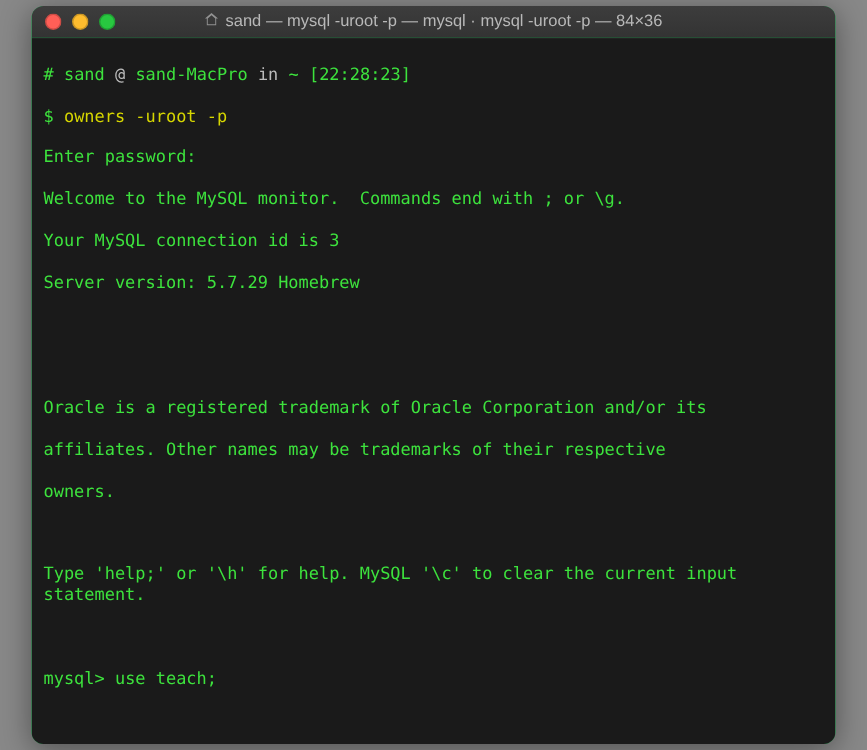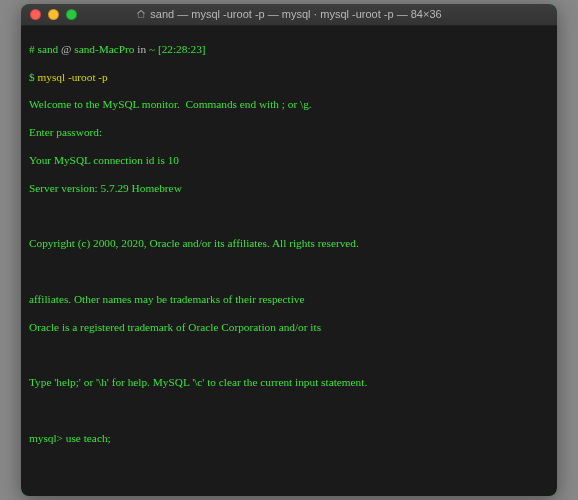--- a/index.html
+++ b/index.html
@@ -60,21 +60,20 @@
     }
     .terminal {
       flex: 1;
       background: #1a1a1a;
       padding: 3px 0 3px 8px;
       font-size: 11.3px;
       line-height: 1.23;
       white-space: pre-wrap;
       word-break: break-word;
       overflow: hidden;
-      font-family: Liberation Serif, serif;
     }
     .prompt-hash { color: #3de23d; }
     .prompt-user { color: #3de23d; }
     .at { color: #bbbbbb; }
     .host { color: #3de23d; }
     .in-word { color: #bbbbbb; }
     .path { color: #3de23d; }
     .time { color: #3de23d; }
     .dollar { color: #3de23d; }
     .cmd { color: #d6d600; }
@@ -98,30 +97,30 @@
       <span class="title-icon">
         <svg width="10" height="10" viewBox="0 0 16 16">
             <path fill="#b8b8b8" d="M8 1l7 6h-2v7H3V7H1l7-6zm0 2.5L4 7v6h8V7L8 3.5z"></path>
           </svg>
       </span><span>sand — mysql -uroot -p — mysql · mysql -uroot -p — 84×36</span>
     </div>
   </div>
 
   <div class="terminal">
 <span class="line"><span class="prompt-hash">#</span> <span class="prompt-user">sand</span> <span class="at">@</span> <span class="host">sand-MacPro</span> <span class="in-word">in</span> <span class="path">~</span> <span class="time">[22:28:23]</span></span>
-<span class="line"><span class="dollar">$</span> <span class="cmd">mysql -uroot -p</span></span>
+<span class="line"><span class="dollar">$</span> <span class="cmd">owners -uroot -p</span></span>
+<span class="line out">Enter password:</span>
 <span class="line out">Welcome to the MySQL monitor.  Commands end with ; or \g.</span>
-<span class="line out">Enter password:</span>
-<span class="line out">Your MySQL connection id is 10</span>
+<span class="line out">Your MySQL connection id is 3</span>
 <span class="line out">Server version: 5.7.29 Homebrew</span>
 <span class="line blank">.</span>
-<span class="line out">Copyright (c) 2000, 2020, Oracle and/or its affiliates. All rights reserved.</span>
 <span class="line blank">.</span>
+<span class="line out">Oracle is a registered trademark of Oracle Corporation and/or its</span>
 <span class="line out">affiliates. Other names may be trademarks of their respective</span>
-<span class="line out">Oracle is a registered trademark of Oracle Corporation and/or its</span>
+<span class="line out">owners.</span>
 <span class="line blank">.</span>
 <span class="line out">Type 'help;' or '\h' for help. MySQL '\c' to clear the current input statement.</span>
 <span class="line blank">.</span>
 <span class="line"><span class="mysql-prompt">mysql&gt;</span> <span class="sql">use teach;</span></span>
 
 
 
 
 
 

